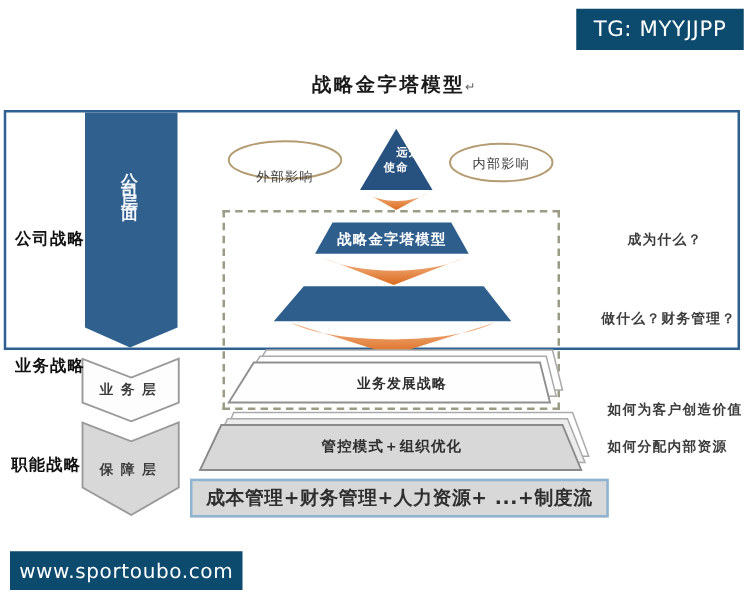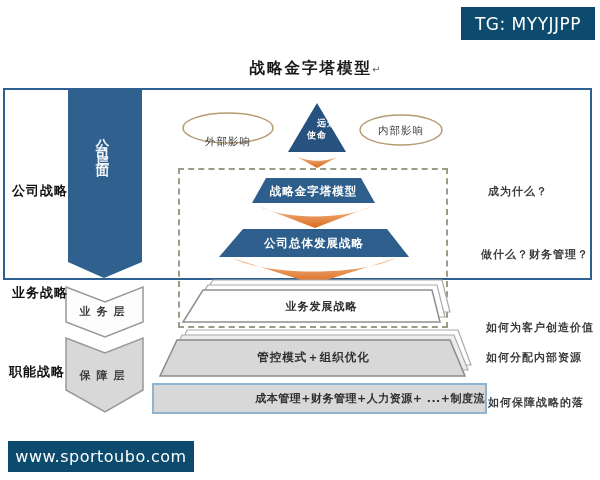--- a/index.html
+++ b/index.html
@@ -24,22 +24,22 @@
     color:#F2F6FA;font-size:13.5px;font-weight:bold;letter-spacing:9px;line-height:18px;
   }
   .shape-label{position:absolute;text-align:center;white-space:nowrap;}
   .white-label{color:#fff;font-weight:bold;font-size:11.5px;letter-spacing:1px;}
   .dark-label{color:#2e2e2e;font-weight:bold;font-size:11px;letter-spacing:1px;}
   .band-label{color:#3c3c3c;font-weight:bold;font-size:11px;letter-spacing:6px;}
   .vision-label{color:#fff;font-weight:bold;font-size:9px;letter-spacing:1px;line-height:12px;}
   .ellipse-label{color:#3a3a3a;font-size:10.5px;letter-spacing:1px;}
   .annotation{font-size:11px;font-weight:600;color:#3d3d3d;letter-spacing:1px;white-space:nowrap;}
   .bottom-rect{
-    background:#D8D8D8;border:2px solid #8FB4D2;display:flex;align-items:center;justify-content:flex-end;
-    font-size:11px;font-weight:bold;color:#2e2e2e;letter-spacing:0.5px;
+    background:#D8D8D8;border:2px solid #8FB4D2;display:flex;align-items:center;justify-content:center;
+    font-size:15px;font-weight:bold;color:#2e2e2e;letter-spacing:0.5px;
   }
   svg{position:absolute;left:0;top:0;pointer-events:none;}
 </style>
 </head>
 <body>
 
 <div id="stage">
 
   <div class="abs badge" style="left:461px;top:7px;width:134px;height:33px;">
     <span>TG: MYYJJPP</span>
@@ -94,35 +94,33 @@
 
   <div class="abs vlayer" style="left:94px;top:127px;height:100px;">公司层面</div>
 
   <div class="shape-label ellipse-label" style="left:183px;top:122px;width:90px;margin-top:13px;">外部影响</div>
   <div class="shape-label ellipse-label" style="left:360px;top:124px;width:82px;">内部影响</div>
 
   <div class="shape-label vision-label" style="left:297px;top:117px;width:40px;text-align:right;">远景</div>
   <div class="shape-label vision-label" style="left:297px;top:129px;width:40px;">使命</div>
 
   <div class="shape-label white-label" style="left:252px;top:184px;width:123px;">战略金字塔模型</div>
-  <div class="shape-label white-label" style="left:219px;top:236px;width:190px;">公司总体发展战略</div>
 
   <div class="shape-label band-label" style="left:62px;top:304px;width:86px;">业务层</div>
   <div class="shape-label band-label" style="left:62px;top:368px;width:86px;">保障层</div>
 
   <div class="shape-label dark-label" style="left:203px;top:299px;width:237px;">业务发展战略</div>
   <div class="shape-label dark-label" style="left:177px;top:350px;width:273px;font-size:11.5px;">管控模式＋组织优化</div>
 
   <div class="abs side-label" style="left:12px;top:182px;">公司战略</div>
   <div class="abs side-label" style="left:12px;top:284px;">业务战略</div>
   <div class="abs side-label" style="left:9px;top:363px;">职能战略</div>
 
-  <div class="abs annotation" style="left:488px;top:184px;">成为什么？</div>
+  <div class="abs annotation" style="left:502px;top:184px;">成为什么？</div>
   <div class="abs annotation" style="left:481px;top:247px;">做什么？财务管理？</div>
   <div class="abs annotation" style="left:486px;top:320px;">如何为客户创造价值</div>
   <div class="abs annotation" style="left:486px;top:350px;">如何分配内部资源</div>
-  <div class="abs annotation" style="left:488px;top:395px;">如何保障战略的落</div>
 
   <div class="abs badge" style="left:8px;top:441px;width:186px;height:31px;font-size:16px;">
     <span>www.sportoubo.com</span>
   </div>
 
 </div>
 
 </body></html>

